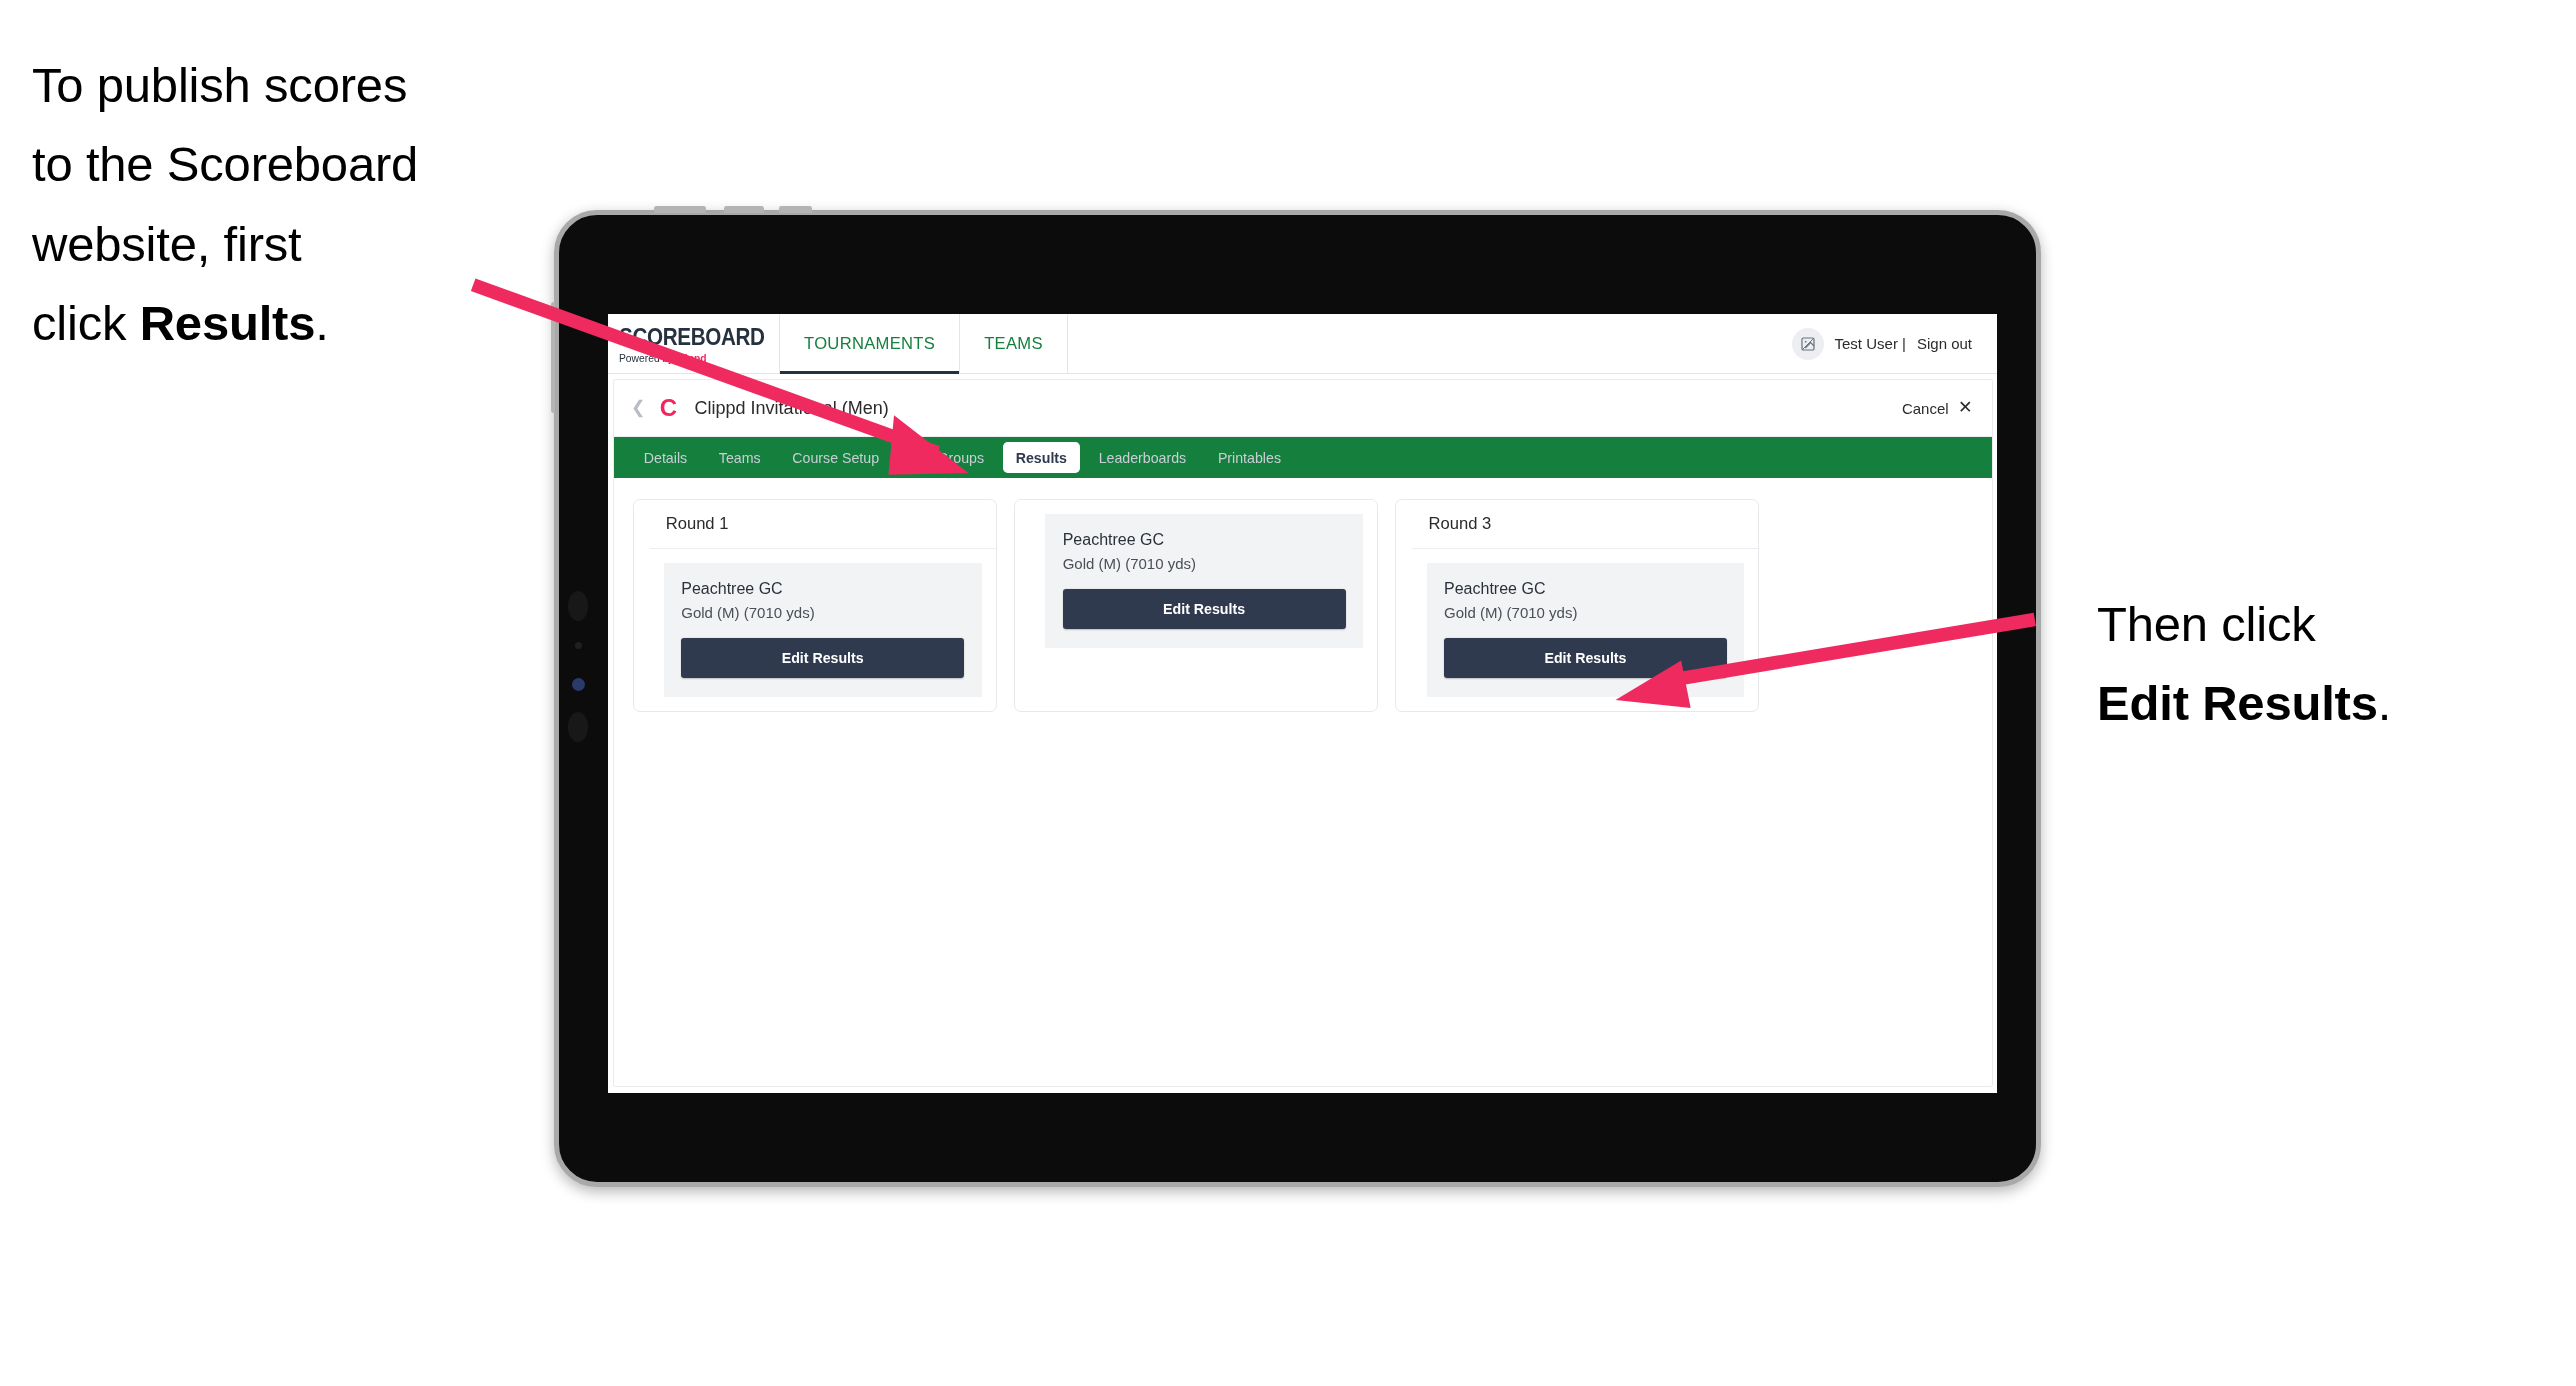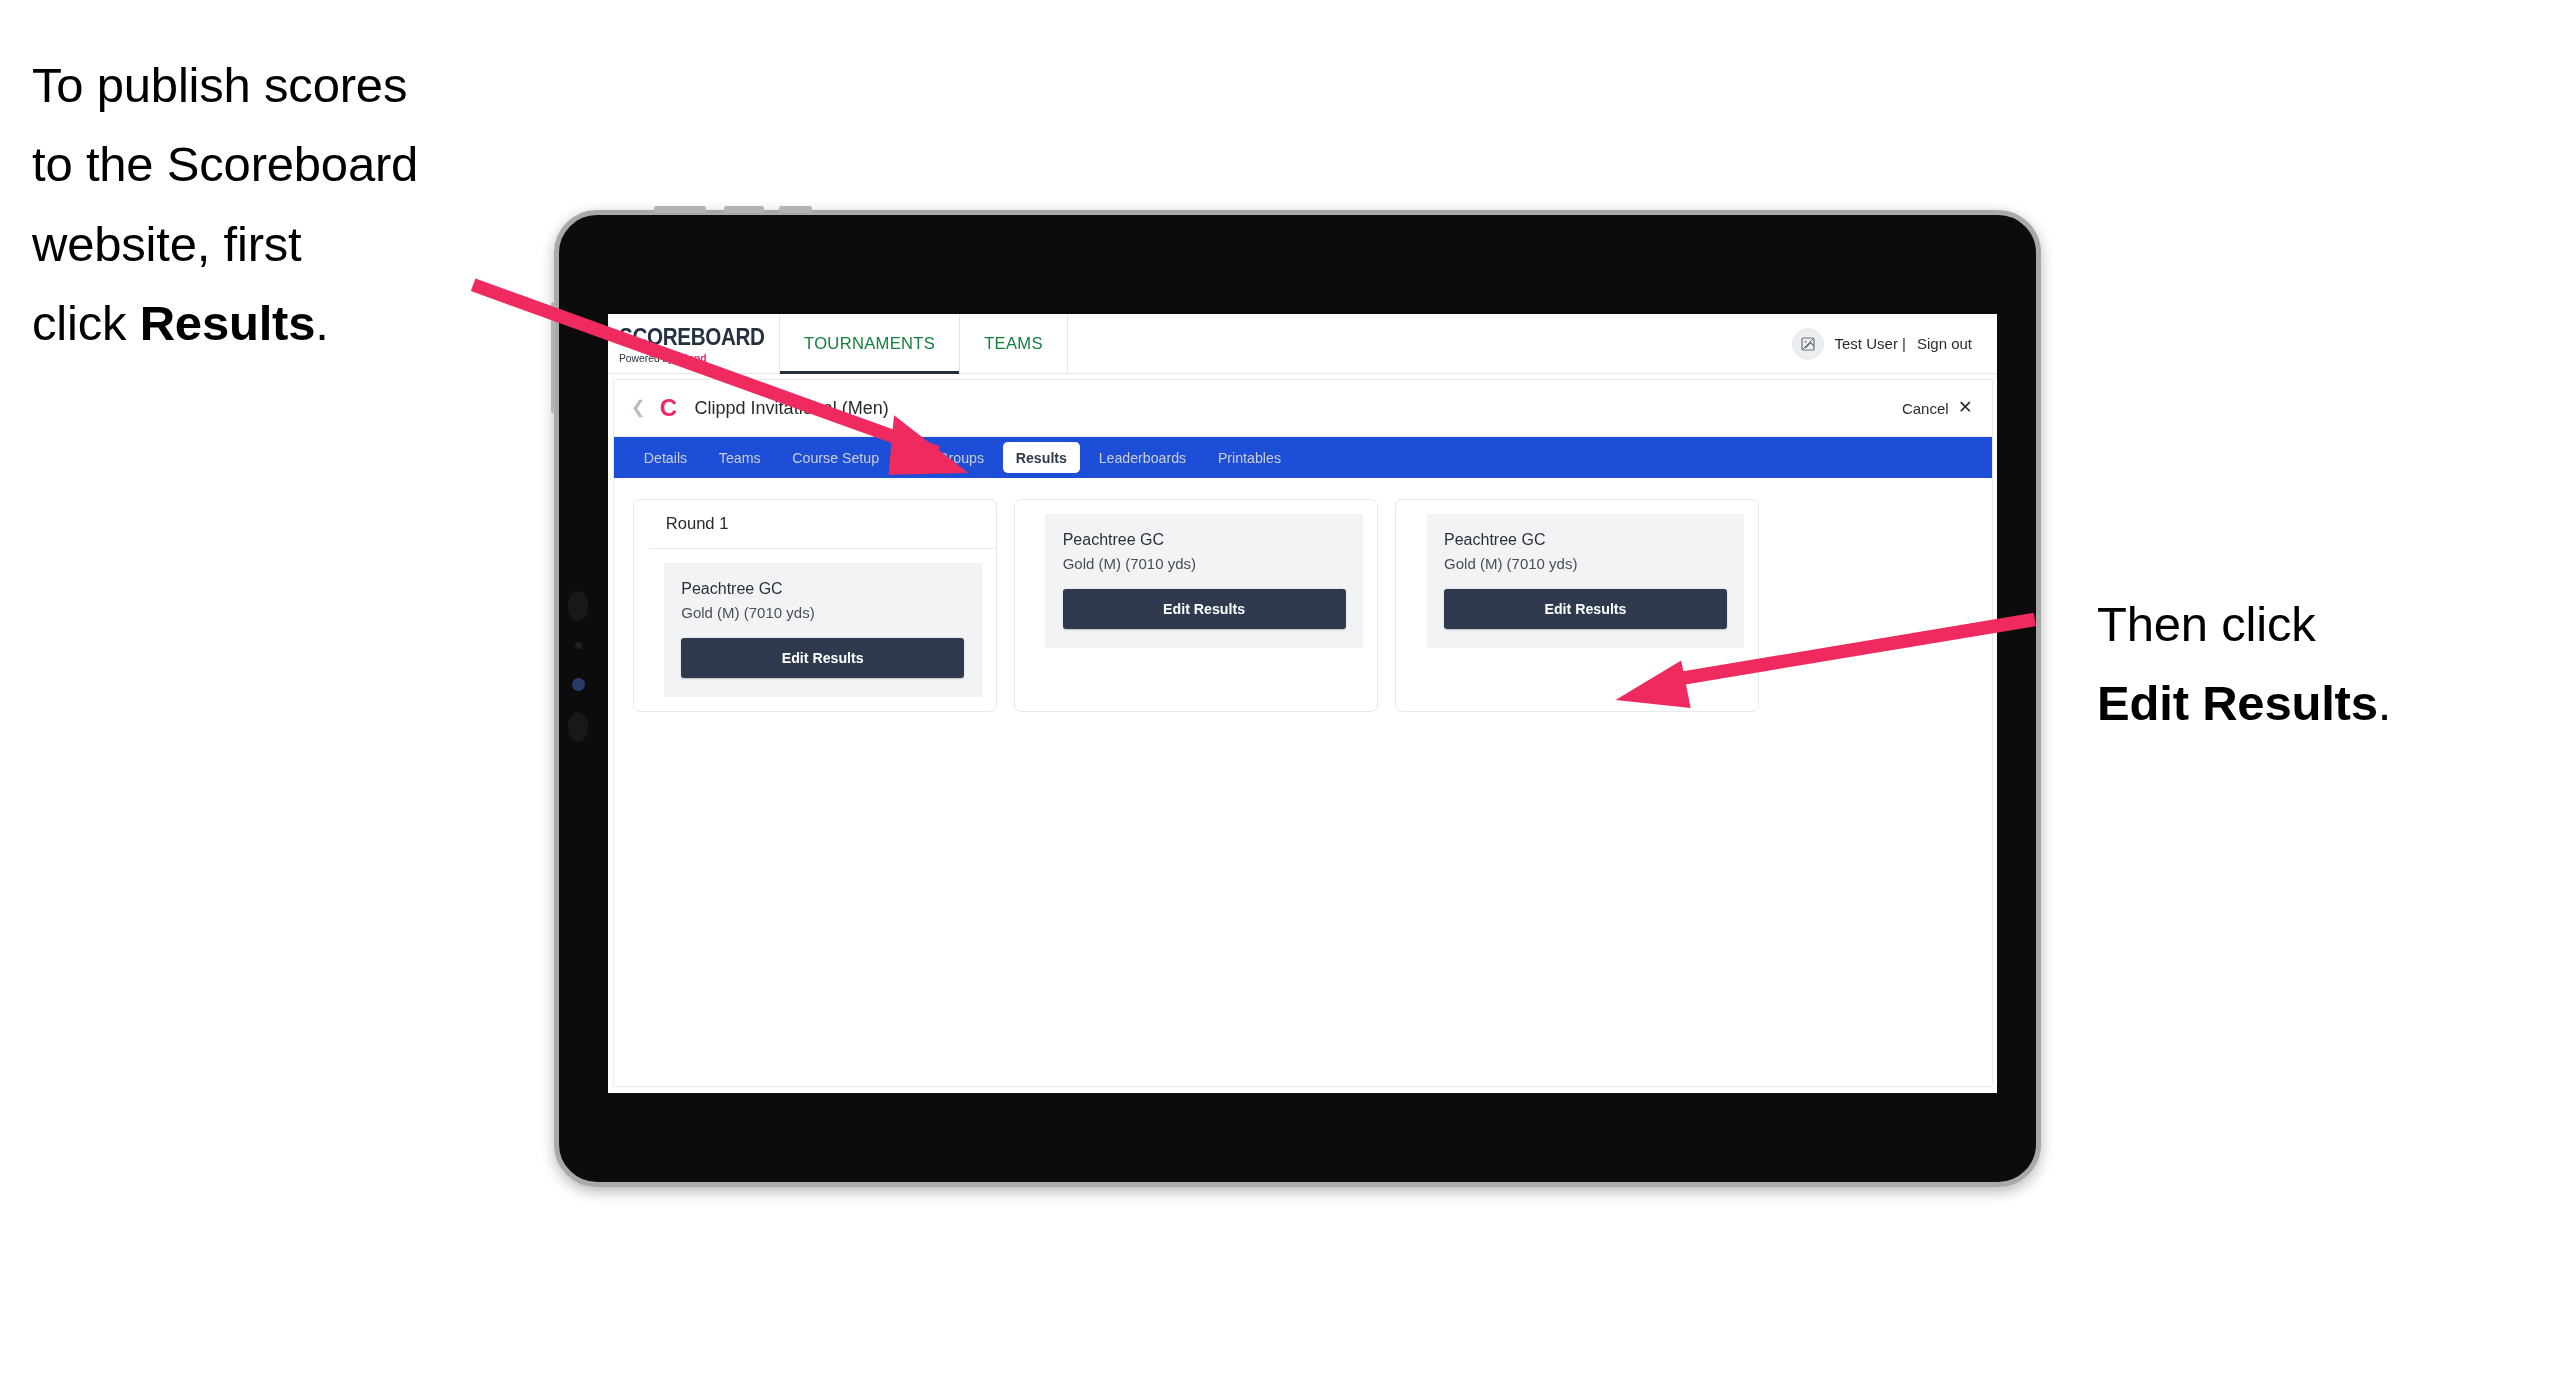--- a/index.html
+++ b/index.html
@@ -212,21 +212,21 @@
     gap: 9.5px;
     font-size: 15px;
     color: #2b2b2b;
     cursor: pointer;
   }
   #cancel-x { font-size: 17.4px; line-height: 1; }
 
   
   #tabstrip {
     height: 41px;
-    background: #1d4ed8;
+    background: #15803d;
     display: flex;
     align-items: center;
     padding-left: 17.4px;
     gap: 6.3px;
   }
   .tab {
     font-size: 14.2px;
     color: #c9ced8;
     padding: 7.1px 12.7px;
     border-radius: 4.7px;
@@ -402,20 +402,21 @@
             <div class="round-card-body">
               <div class="course-box">
                 <div class="course-name">Peachtree GC</div>
                 <div class="course-tee">Gold (M) (7010 yds)</div>
                 <button class="edit-results-btn">Edit Results</button>
               </div>
             </div>
           </div>
 
           <div class="round-card">
+            <div class="round-card-header">Round 3</div>
             <div class="round-card-body">
               <div class="course-box">
                 <div class="course-name">Peachtree GC</div>
                 <div class="course-tee">Gold (M) (7010 yds)</div>
                 <button class="edit-results-btn">Edit Results</button>
               </div>
             </div>
           </div>
 
         </div>

